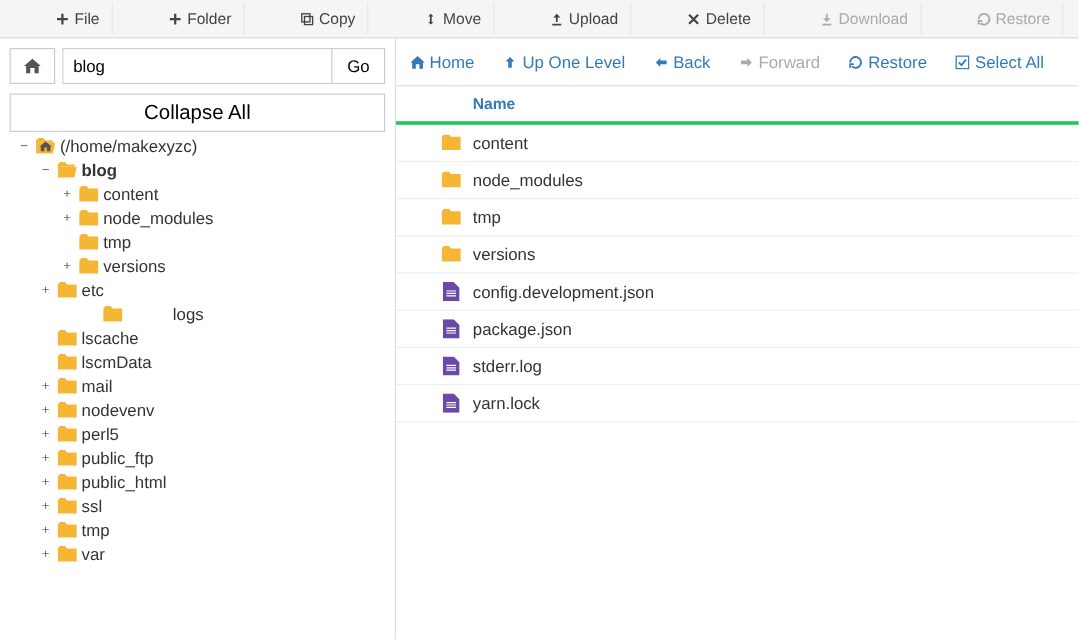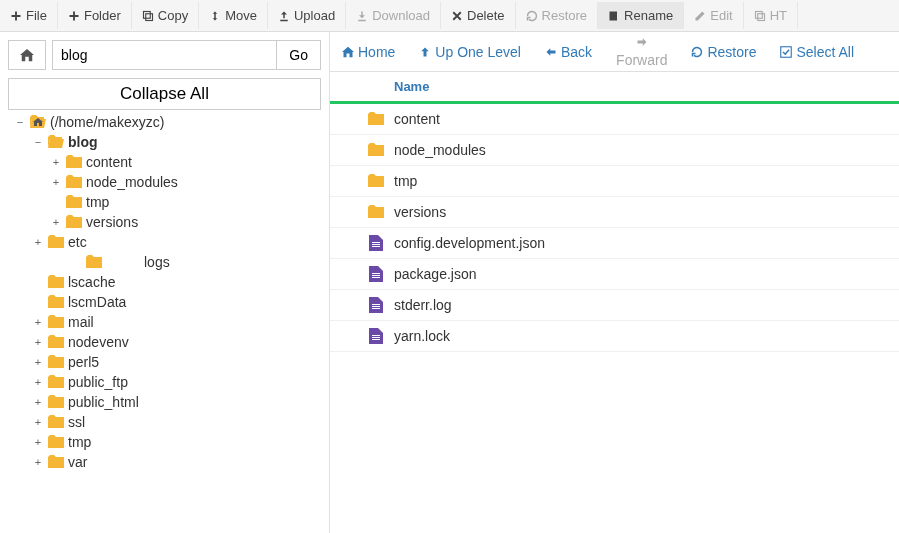--- a/index.html
+++ b/index.html
@@ -1,19 +1,19 @@
 <!DOCTYPE html>
 <html><head>
 <meta charset="utf-8">
 <style>
   * { box-sizing: border-box; margin: 0; padding: 0; }
   body { font-family: -apple-system, "Segoe UI", Helvetica, Arial, sans-serif; font-size: 14px; color: #333; background: #fff; width: 899px; height: 533px; overflow: hidden; }
   
   .toolbar { display: flex; align-items: center; background: #f5f5f5; border-bottom: 1px solid #ddd; height: 32px; }
-  .toolbar-btn { display: flex; align-items: center; gap: 4px; padding: 6px 10px; cursor: pointer; color: #444; border-right: 1px solid #e6e6e6; font-size: 13px; white-space: nowrap; }
+  .toolbar-btn { display: flex; align-items: center; gap: 4px; padding: 6px 10px; cursor: pointer; color: #444; border-right: 1px solid #e6e6e6; font-size: 13px; white-space: nowrap; margin-left: 36px; }
   .toolbar-btn.disabled { color: #aaa; }
   .toolbar-btn.rename { background: #e8e8e8; }
   .toolbar-btn svg { width: 12px; height: 12px; }
   
   .main { display: flex; height: calc(100% - 32px); }
   .left-pane { width: 330px; border-right: 1px solid #e0e0e0; padding: 8px 8px 8px 8px; display: flex; flex-direction: column; }
   
   .address-row { display: flex; gap: 6px; margin-bottom: 8px; }
   .address-home { width: 38px; height: 30px; border: 1px solid #ccc; background: #fff; display: flex; align-items: center; justify-content: center; cursor: pointer; }
   .address-input-wrap { display: flex; border: 1px solid #ccc; flex: 1; }
@@ -26,21 +26,21 @@
   .tree-node { display: flex; align-items: center; gap: 4px; padding: 2px 0; cursor: pointer; }
   .tree-toggle { width: 12px; text-align: center; color: #666; font-size: 11px; flex-shrink: 0; }
   .tree-icon { width: 16px; display: flex; align-items: center; justify-content: center; flex-shrink: 0; }
   .tree-label { white-space: nowrap; }
   .tree-label.bold { font-weight: bold; }
   
   .right-pane { flex: 1; display: flex; flex-direction: column; }
   .nav-bar { display: flex; align-items: center; padding: 6px 12px; gap: 24px; border-bottom: 1px solid #e0e0e0; height: 40px; }
   .nav-btn { display: flex; align-items: center; gap: 4px; cursor: pointer; font-size: 14px; }
   .nav-btn.blue { color: #337ab7; justify-content: flex-end; }
-  .nav-btn.disabled { color: #aaa; flex-direction: column; }
+  .nav-btn.disabled { color: #aaa; }
   .nav-btn svg { width: 12px; height: 12px; }
   
   .list-header { display: flex; align-items: center; padding: 6px 12px; border-bottom: 3px solid #22c55e; color: #337ab7; font-weight: bold; font-size: 13px; height: 32px; }
   .list-header-name { padding-left: 52px; cursor: pointer; }
   
   .file-list { flex: 1; overflow: auto; }
   .file-row { display: flex; align-items: center; padding: 0 12px; height: 31px; border-bottom: 1px solid #f0f0f0; cursor: pointer; }
   .file-row.selected { background: #d4ebf9; }
   .file-row-icon { width: 20px; display: flex; align-items: center; justify-content: center; margin-right: 8px; margin-left: 24px; }
   .file-row-name { font-size: 14px; }
@@ -77,31 +77,31 @@
         <path d="M8 2l3 3H9v6h2l-3 3-3-3h2V5H5z" fill="currentColor"></path>
       </svg>
       <span>Move</span>
     </div>
     <div class="toolbar-btn">
       <svg viewBox="0 0 16 16">
         <path d="M8 2l4 4h-3v5H7V6H4zM3 13h10v2H3z" fill="currentColor"></path>
       </svg>
       <span>Upload</span>
     </div>
+    <div class="toolbar-btn">
+      <svg viewBox="0 0 16 16">
+        <path d="M3 3l10 10M13 3L3 13" stroke="currentColor" stroke-width="2.5"></path>
+      </svg>
+      <span>Delete</span>
+    </div>
     <div class="toolbar-btn disabled">
       <svg viewBox="0 0 16 16">
         <path d="M7 2h2v5h3l-4 4-4-4h3zM3 13h10v2H3z" fill="currentColor"></path>
       </svg>
       <span>Download</span>
-    </div>
-    <div class="toolbar-btn">
-      <svg viewBox="0 0 16 16">
-        <path d="M3 3l10 10M13 3L3 13" stroke="currentColor" stroke-width="2.5"></path>
-      </svg>
-      <span>Delete</span>
     </div>
     <div class="toolbar-btn disabled">
       <svg viewBox="0 0 16 16">
         <path d="M2 8a6 6 0 1 1 2 4.5M2 14v-4h4" fill="none" stroke="currentColor" stroke-width="2"></path>
       </svg>
       <span>Restore</span>
     </div>
     <div class="toolbar-btn rename">
       <svg viewBox="0 0 16 16">
         <rect x="2" y="2" width="10" height="12" fill="currentColor"></rect>

